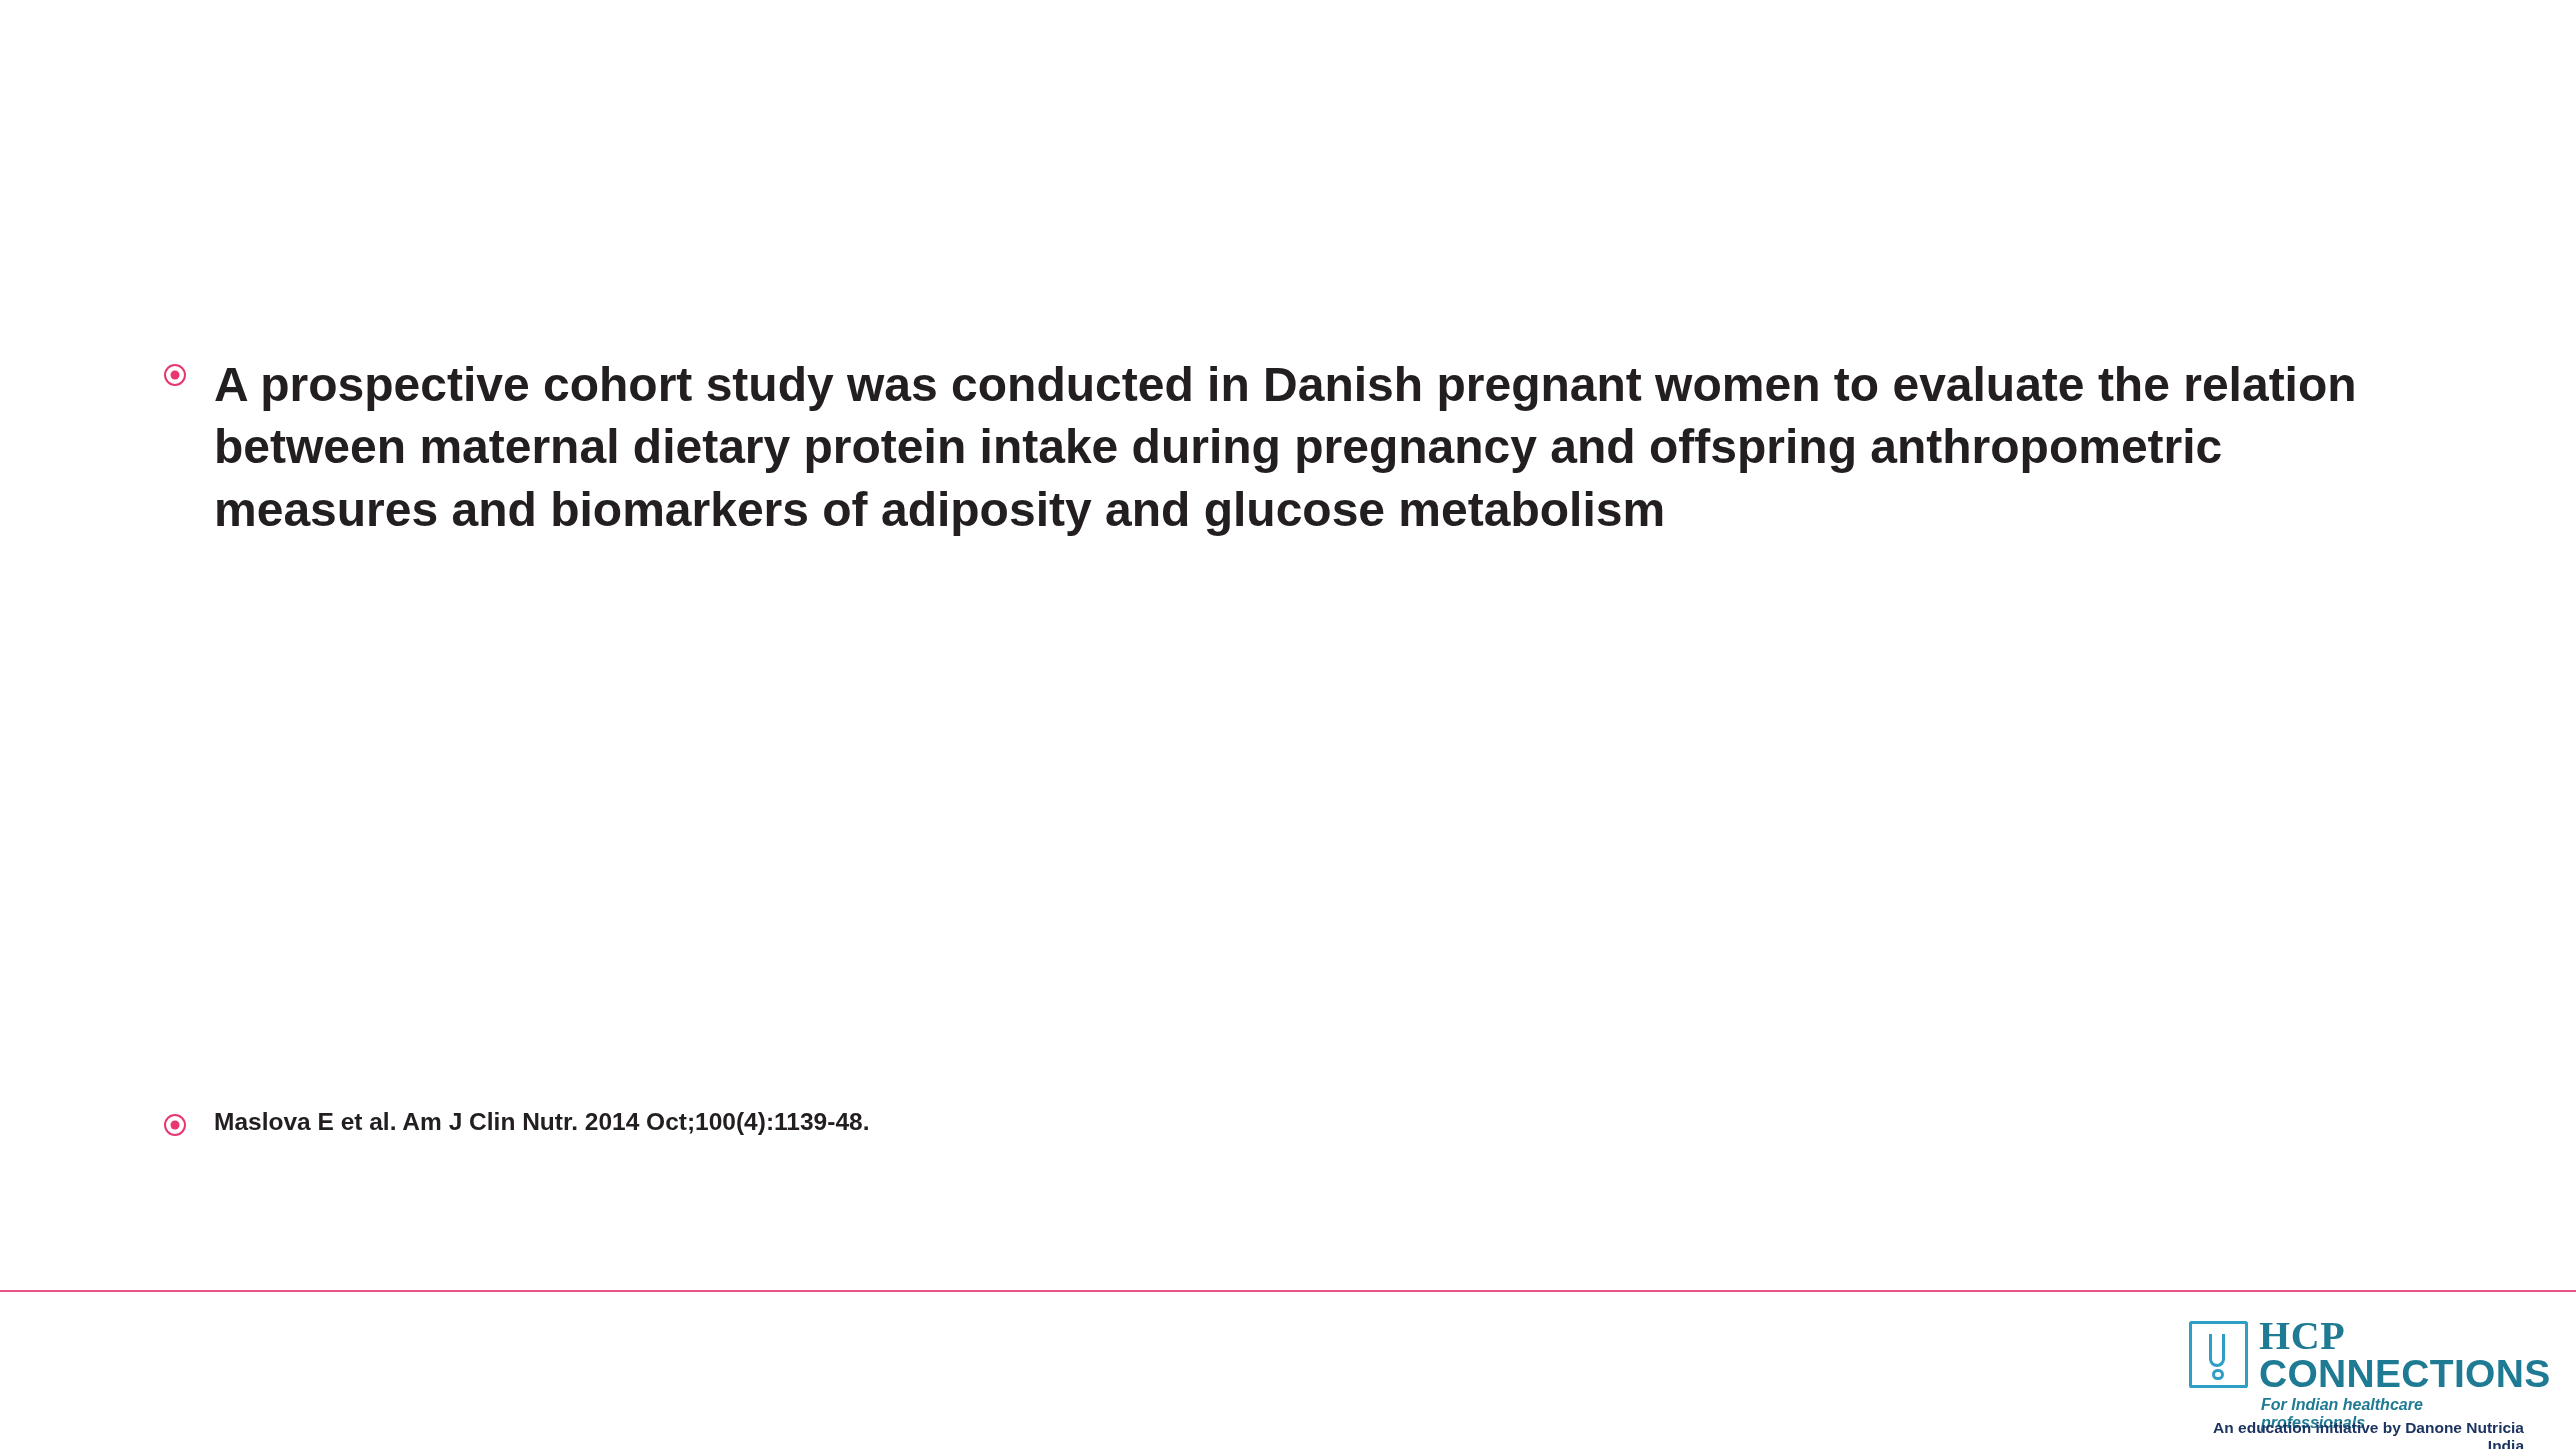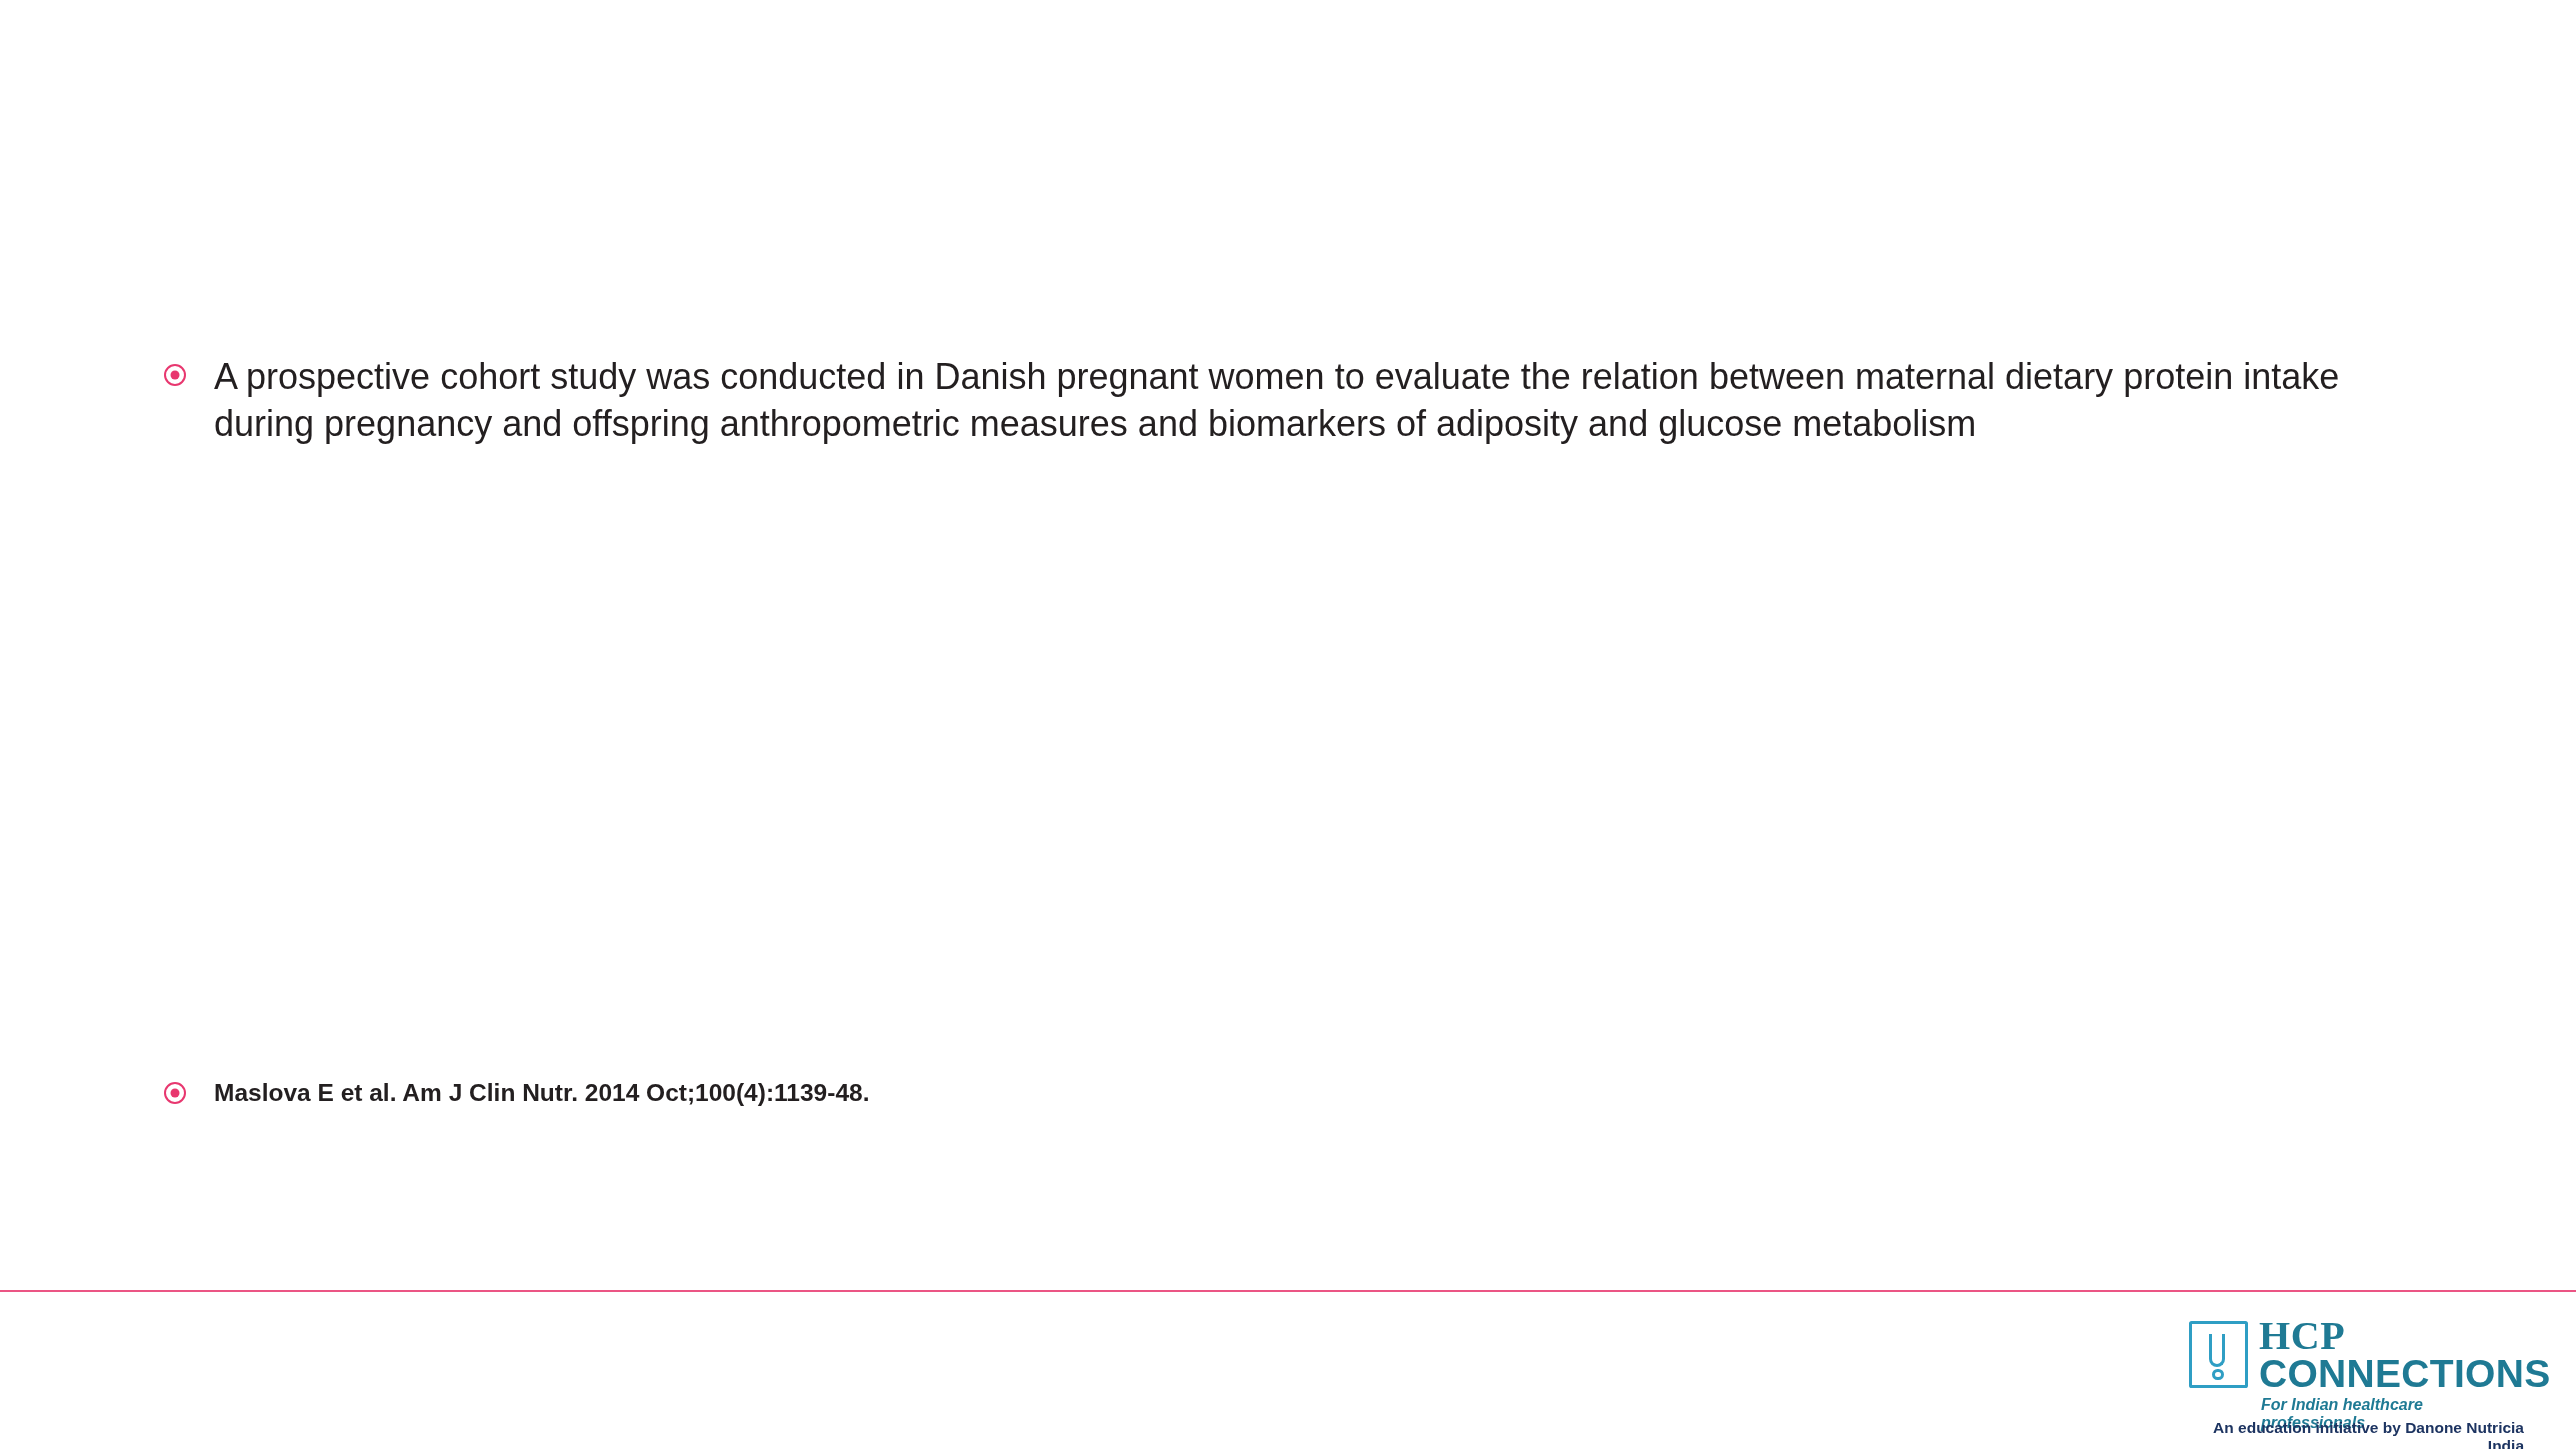--- a/index.html
+++ b/index.html
@@ -82,33 +82,33 @@
     top: 50%;
     transform: translate(-50%, -50%);
     width: 9px;
     height: 9px;
     border-radius: 50%;
     background: #e8376f;
   }
   .bullet-text {
     flex: 1 1 auto;
     color: #231f20;
-    font-size: 36px;
+    font-size: 48px;
     line-height: 1.30;
-    font-weight: normal;
+    font-weight: bold;
   }
 
   
   .reference {
     position: absolute;
     left: 164px;
-    top: 1077px;
+    top: 1106px;
     width: 1932px;
     display: flex;
-    align-items: flex-start;
+    align-items: center;
   }
   .reference .bullet-marker {
     margin-top: 5.2px;
   }
   .reference-text {
     color: #231f20;
     font-size: 24.5px;
     font-weight: bold;
     line-height: 1.3;
   }

